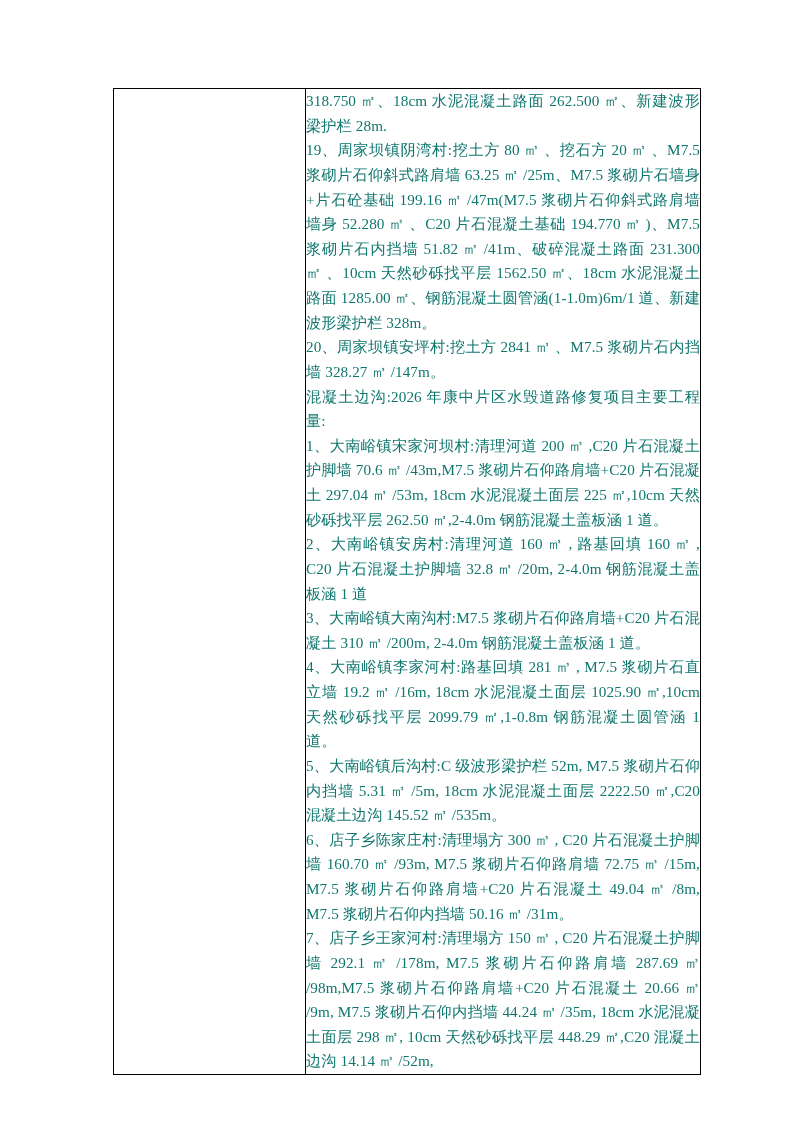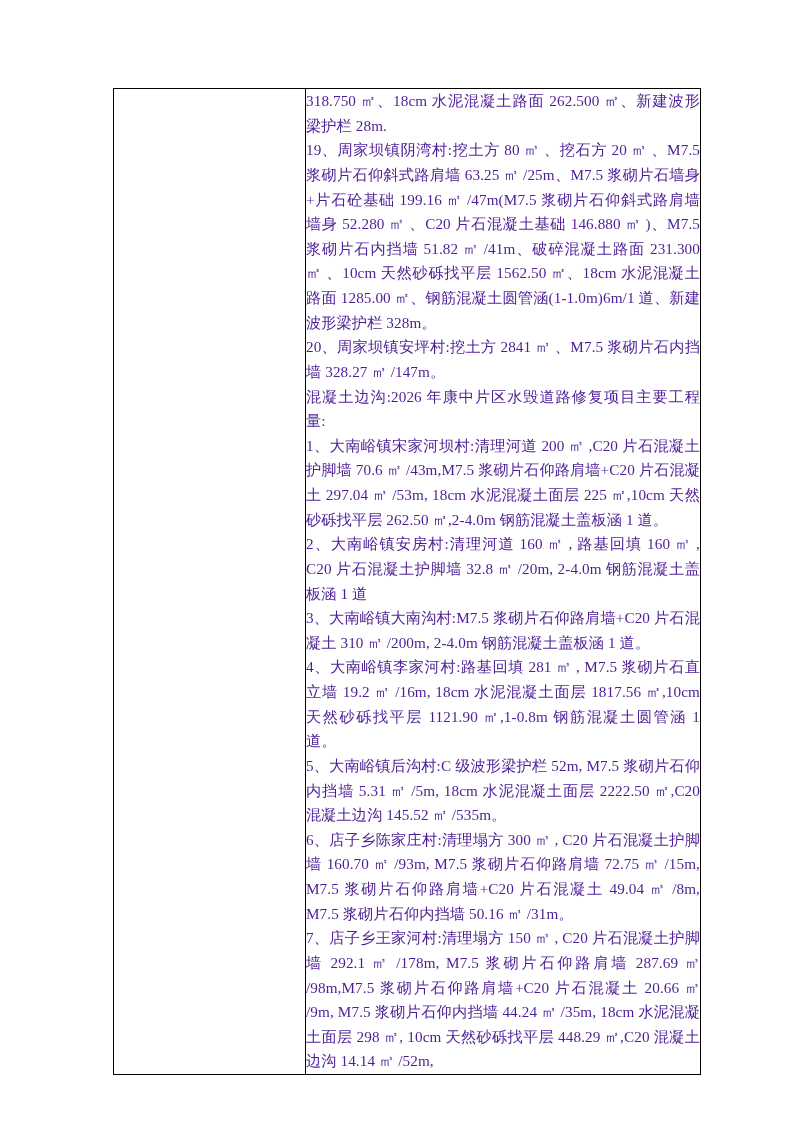--- a/index.html
+++ b/index.html
@@ -36,21 +36,21 @@
     width: 394px;
   }
   .content-cell {
     padding: 4px 7px 6px 7px;
   }
   .para {
     font-size: 15.2px;
     line-height: 1.62;
     text-align: justify;
     text-justify: inter-ideograph;
-    color: #4c1d95;
+    color: #0f766e;
     margin: 0;
     letter-spacing: 0.1px;
   }
   .para + .para {
     margin-top: 0;
   }
   .label-cell {
     padding: 4px 6px;
   }
   .label-text {
@@ -64,27 +64,27 @@
 
 <div class="page">
   <table class="doc-table">
     <tbody>
         <tr>
       <td class="col-label label-cell">
         <div class="label-text"></div>
       </td>
       <td class="col-content content-cell">
         <p class="para">318.750 ㎡、18cm 水泥混凝土路面 262.500 ㎡、新建波形梁护栏 28m.</p>
-        <p class="para">19、周家坝镇阴湾村:挖土方 80 ㎥ 、挖石方 20 ㎥ 、M7.5 浆砌片石仰斜式路肩墙 63.25 ㎥ /25m、M7.5 浆砌片石墙身+片石砼基础 199.16 ㎥ /47m(M7.5 浆砌片石仰斜式路肩墙墙身 52.280 ㎥ 、C20 片石混凝土基础 146.880 ㎥ )、M7.5 浆砌片石内挡墙 51.82 ㎥ /41m、破碎混凝土路面 231.300 ㎡ 、10cm 天然砂砾找平层 1562.50 ㎡、18cm 水泥混凝土路面 1285.00 ㎡、钢筋混凝土圆管涵(1-1.0m)6m/1 道、新建波形梁护栏 328m。</p>
+        <p class="para">19、周家坝镇阴湾村:挖土方 80 ㎥ 、挖石方 20 ㎥ 、M7.5 浆砌片石仰斜式路肩墙 63.25 ㎥ /25m、M7.5 浆砌片石墙身+片石砼基础 199.16 ㎥ /47m(M7.5 浆砌片石仰斜式路肩墙墙身 52.280 ㎥ 、C20 片石混凝土基础 194.770 ㎥ )、M7.5 浆砌片石内挡墙 51.82 ㎥ /41m、破碎混凝土路面 231.300 ㎡ 、10cm 天然砂砾找平层 1562.50 ㎡、18cm 水泥混凝土路面 1285.00 ㎡、钢筋混凝土圆管涵(1-1.0m)6m/1 道、新建波形梁护栏 328m。</p>
         <p class="para">20、周家坝镇安坪村:挖土方 2841 ㎥ 、M7.5 浆砌片石内挡墙 328.27 ㎥ /147m。</p>
         <p class="para">混凝土边沟:2026 年康中片区水毁道路修复项目主要工程量:</p>
         <p class="para">1、大南峪镇宋家河坝村:清理河道 200 ㎥ ,C20 片石混凝土护脚墙 70.6 ㎥ /43m,M7.5 浆砌片石仰路肩墙+C20 片石混凝土 297.04 ㎥ /53m, 18cm 水泥混凝土面层 225 ㎡,10cm 天然砂砾找平层 262.50 ㎡,2-4.0m 钢筋混凝土盖板涵 1 道。</p>
         <p class="para">2、大南峪镇安房村:清理河道 160 ㎥ , 路基回填 160 ㎥ , C20 片石混凝土护脚墙 32.8 ㎥ /20m, 2-4.0m 钢筋混凝土盖板涵 1 道</p>
         <p class="para">3、大南峪镇大南沟村:M7.5 浆砌片石仰路肩墙+C20 片石混凝土 310 ㎥ /200m, 2-4.0m 钢筋混凝土盖板涵 1 道。</p>
-        <p class="para">4、大南峪镇李家河村:路基回填 281 ㎥ , M7.5 浆砌片石直立墙 19.2 ㎥ /16m, 18cm 水泥混凝土面层 1817.56 ㎡,10cm 天然砂砾找平层 1121.90 ㎡,1-0.8m 钢筋混凝土圆管涵 1 道。</p>
+        <p class="para">4、大南峪镇李家河村:路基回填 281 ㎥ , M7.5 浆砌片石直立墙 19.2 ㎥ /16m, 18cm 水泥混凝土面层 1025.90 ㎡,10cm 天然砂砾找平层 2099.79 ㎡,1-0.8m 钢筋混凝土圆管涵 1 道。</p>
         <p class="para">5、大南峪镇后沟村:C 级波形梁护栏 52m, M7.5 浆砌片石仰内挡墙 5.31 ㎥ /5m, 18cm 水泥混凝土面层 2222.50 ㎡,C20 混凝土边沟 145.52 ㎥ /535m。</p>
         <p class="para">6、店子乡陈家庄村:清理塌方 300 ㎥ , C20 片石混凝土护脚墙 160.70 ㎥ /93m, M7.5 浆砌片石仰路肩墙 72.75 ㎥ /15m, M7.5 浆砌片石仰路肩墙+C20 片石混凝土 49.04 ㎥ /8m, M7.5 浆砌片石仰内挡墙 50.16 ㎥ /31m。</p>
         <p class="para">7、店子乡王家河村:清理塌方 150 ㎥ , C20 片石混凝土护脚墙 292.1 ㎥ /178m, M7.5 浆砌片石仰路肩墙 287.69 ㎥ /98m,M7.5 浆砌片石仰路肩墙+C20 片石混凝土 20.66 ㎥ /9m, M7.5 浆砌片石仰内挡墙 44.24 ㎥ /35m, 18cm 水泥混凝土面层 298 ㎡, 10cm 天然砂砾找平层 448.29 ㎡,C20 混凝土边沟 14.14 ㎥ /52m,</p>
       </td>
     </tr>
   </tbody>
     </table>
 </div>
 
 </body></html>

